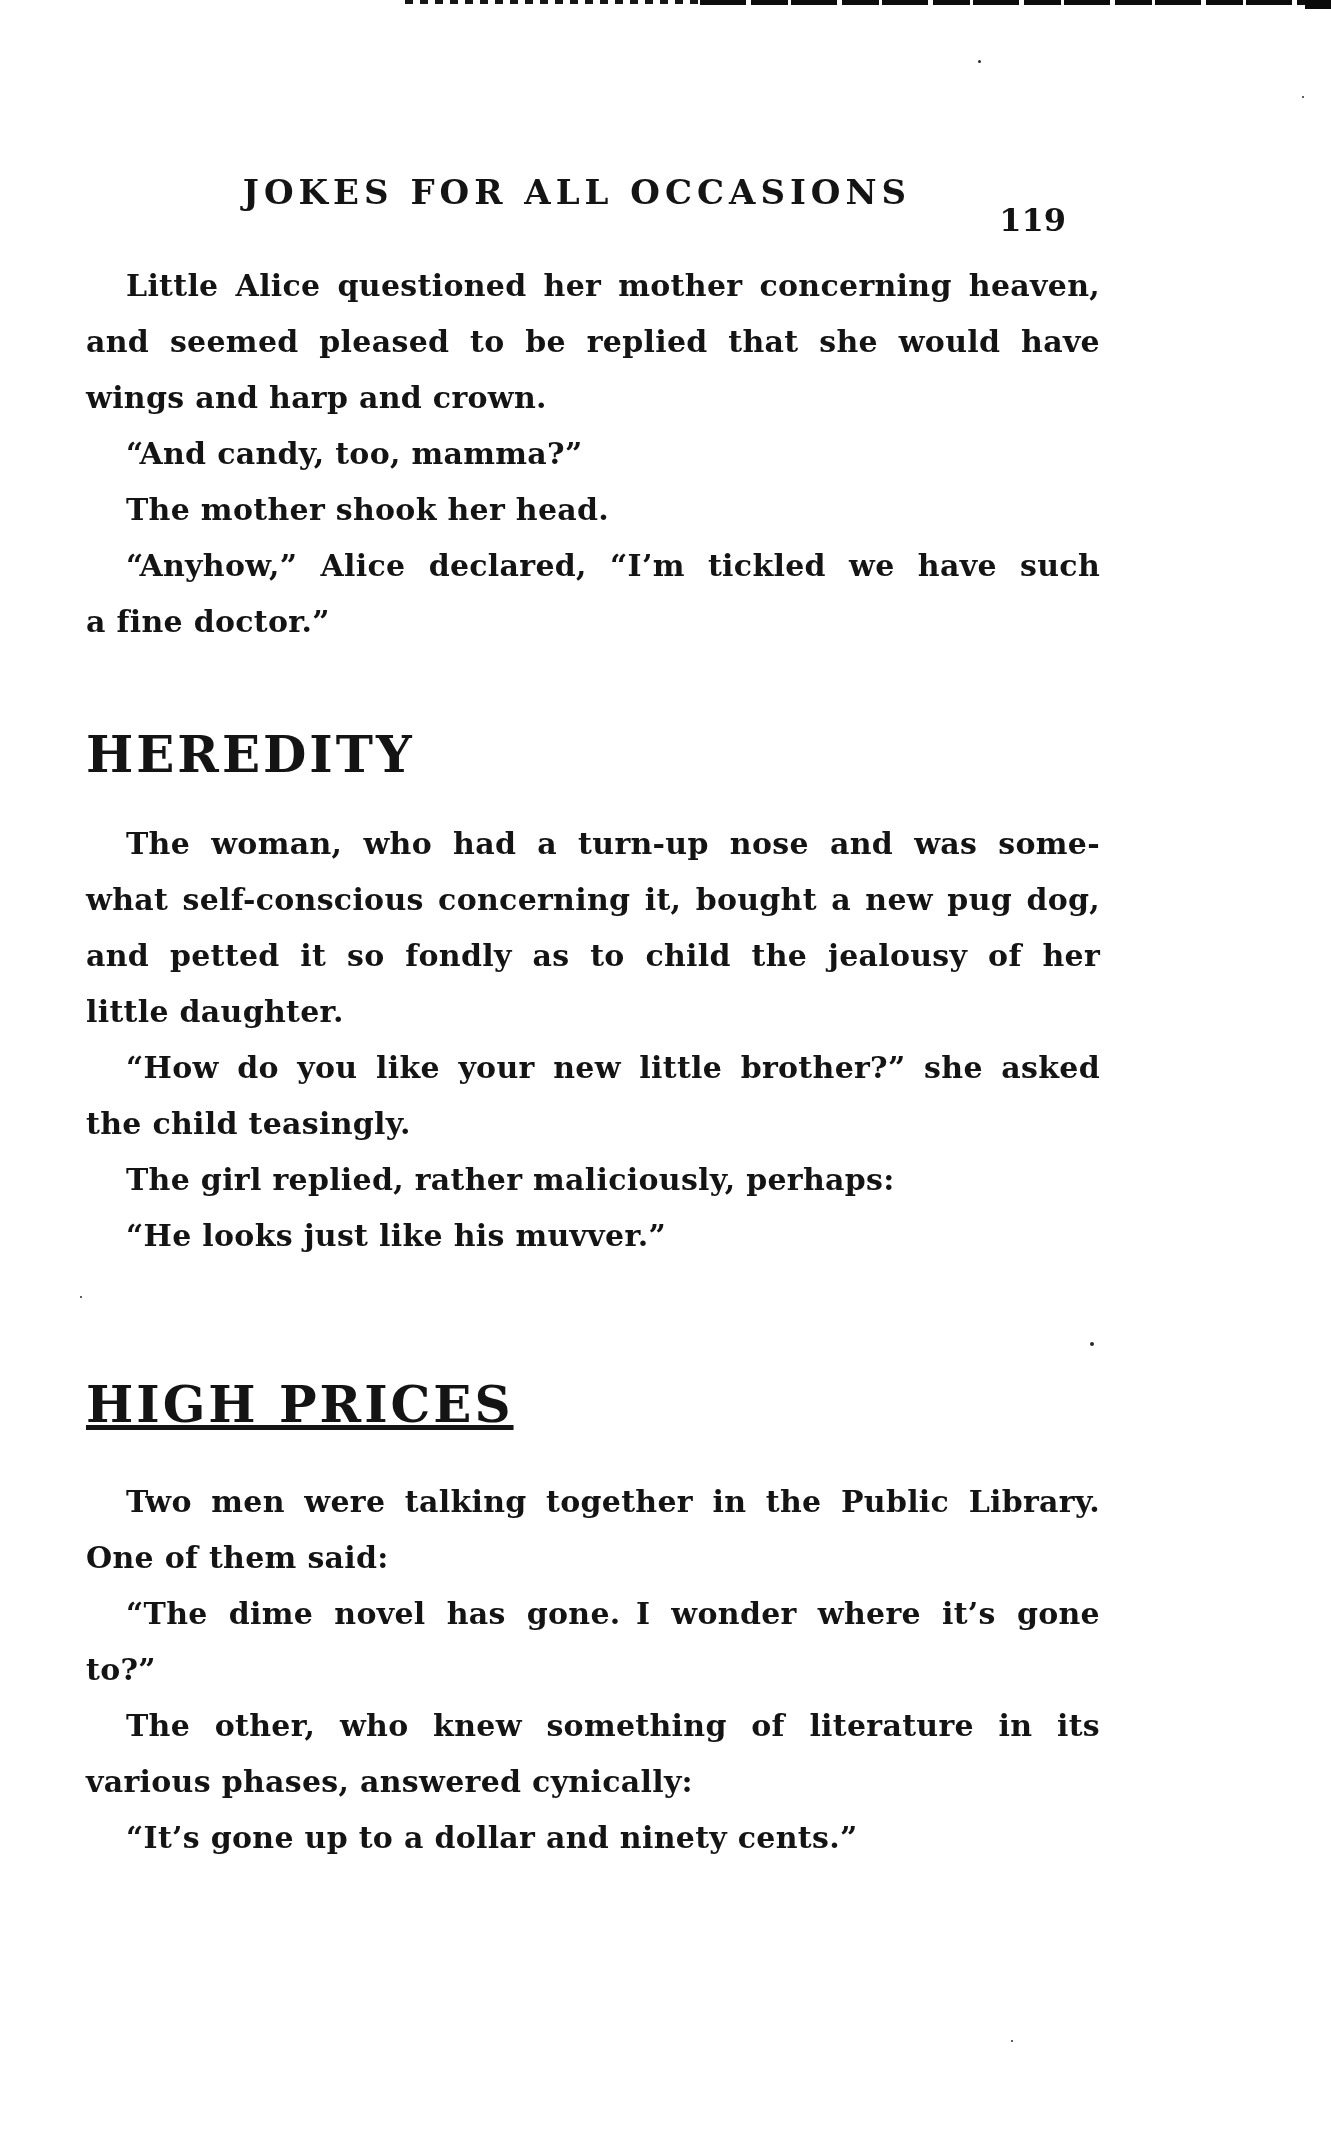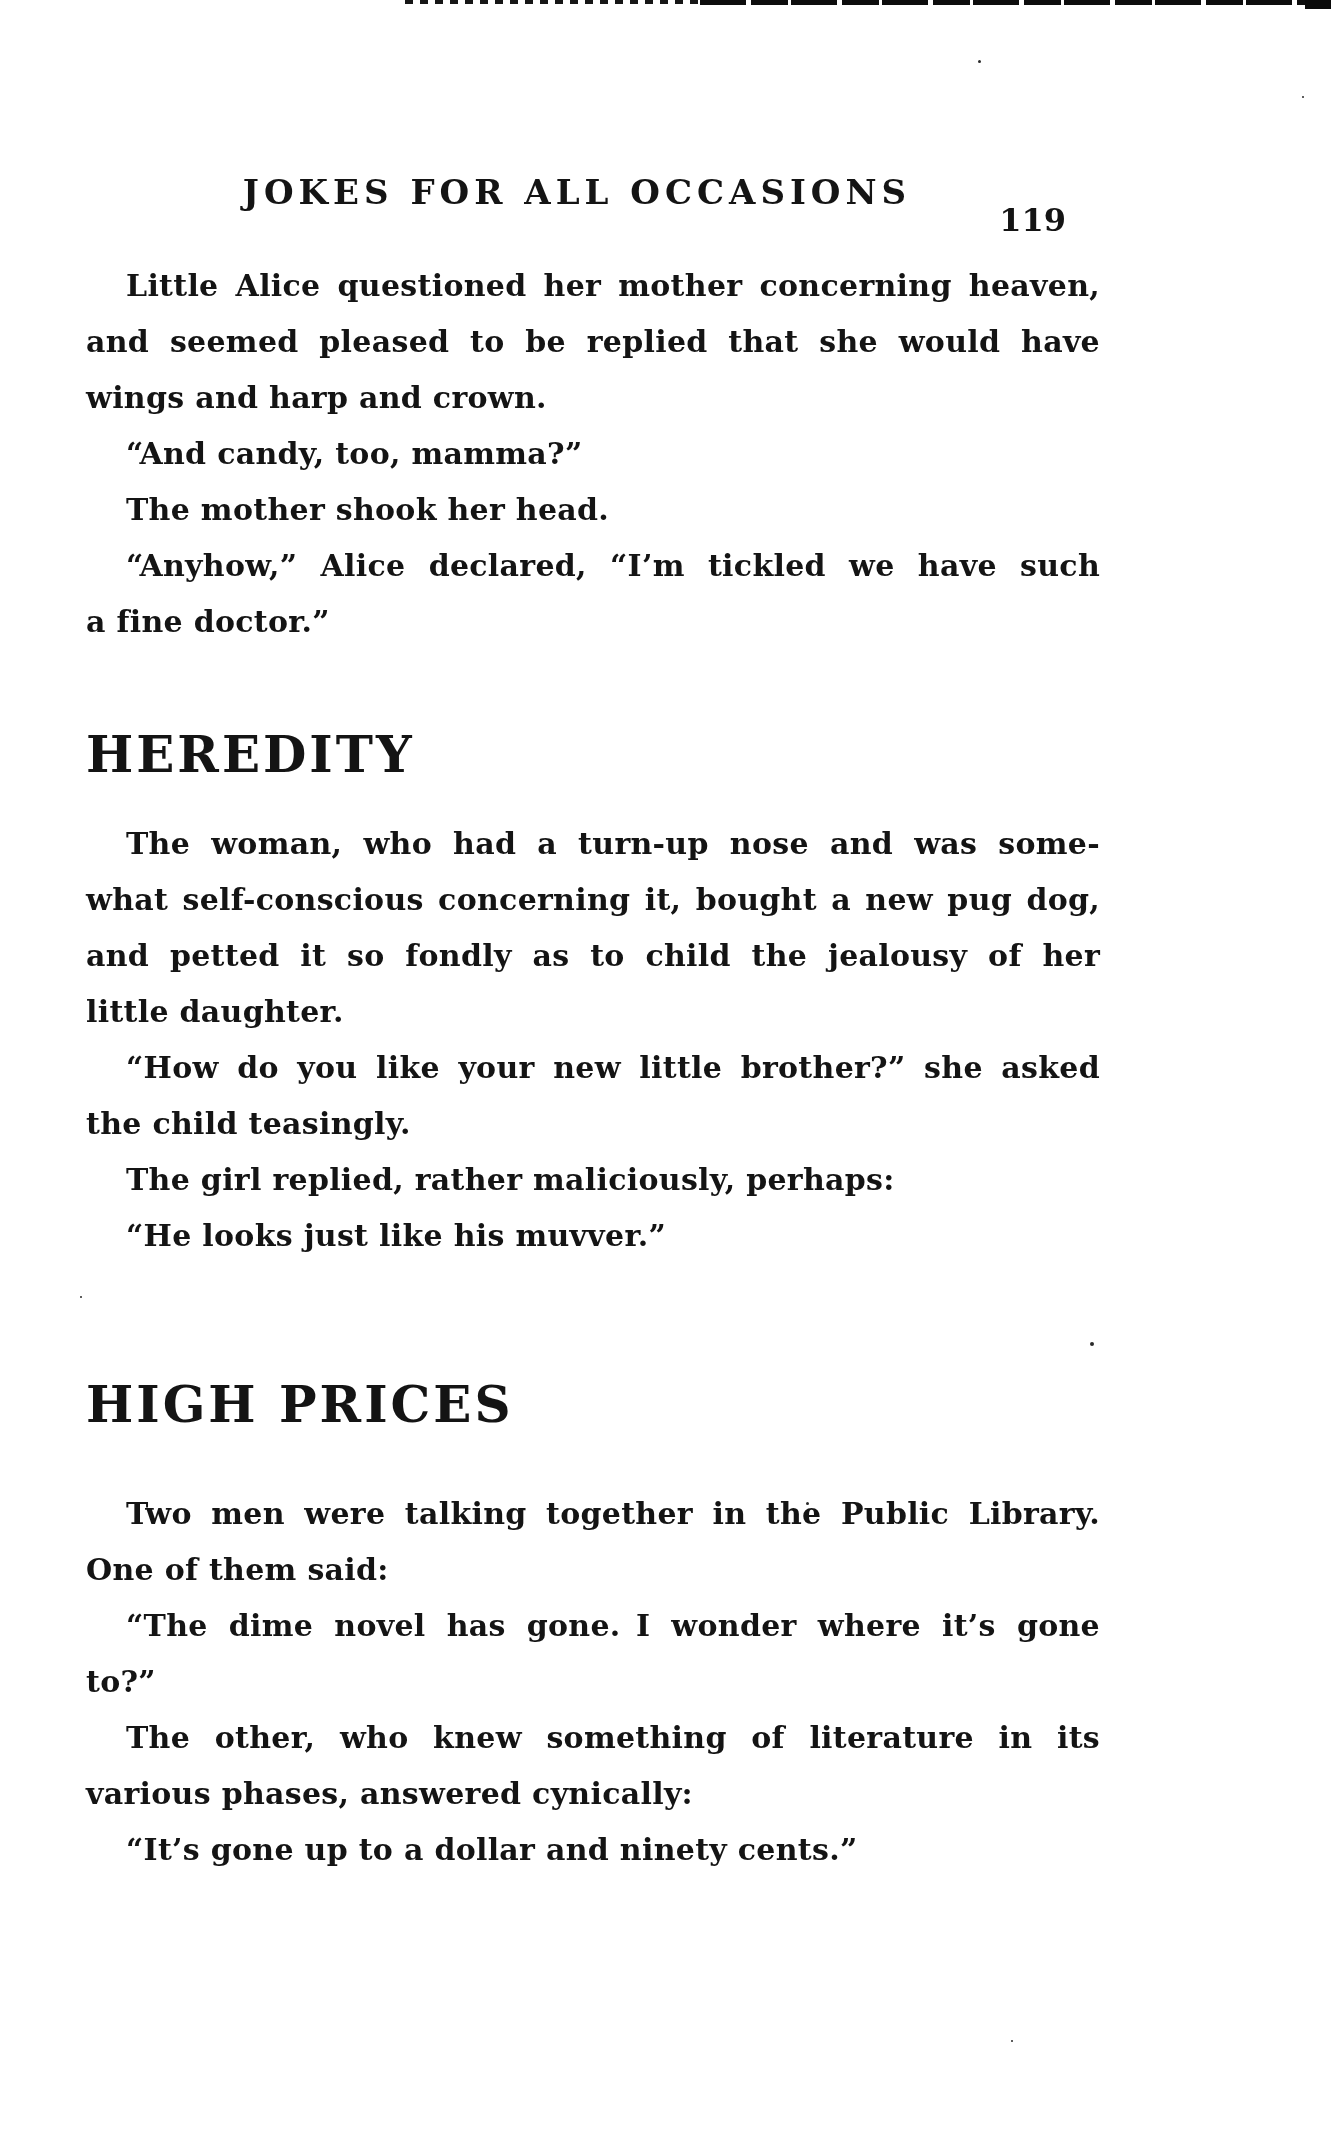--- a/index.html
+++ b/index.html
@@ -62,21 +62,21 @@
   .para { margin: 0; }
   .line { display: block; }
   .line.indent { text-indent: 40px; }
   .line.just { text-align: justify; text-align-last: justify; }
 
   .section-heading {
     font-size: 50px; font-weight: 700; letter-spacing: 3px;
     line-height: 58px; white-space: nowrap;
   }
   .heading-heredity    { margin: 76px 0 32px 0; }
-  .heading-high-prices { margin: 112px 0 52px 0; }
+  .heading-high-prices { margin: 112px 0 40px 0; text-decoration: underline; }
 </style>
 </head>
 <body>
 
 <div class="page">
 
   <div class="scan-edge-dashes"></div>
   <div class="scan-edge-solid"></div>
   <div class="scan-edge-blob"></div>
   <i class="speck s1"></i>

